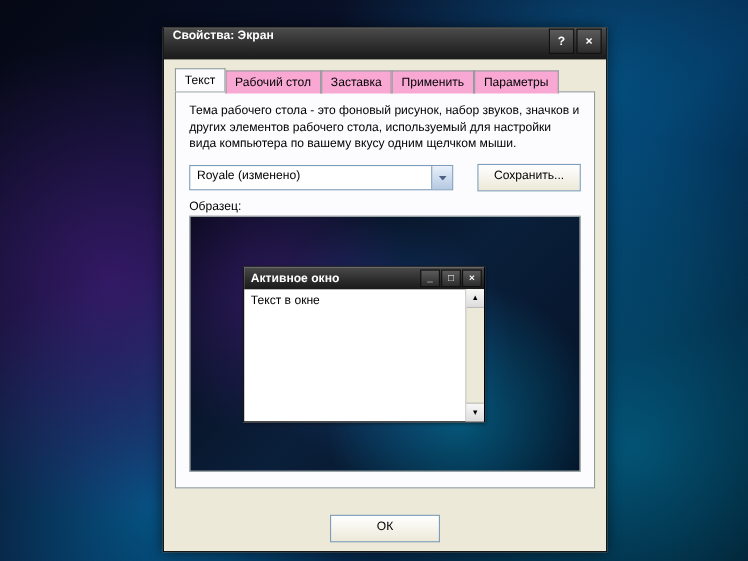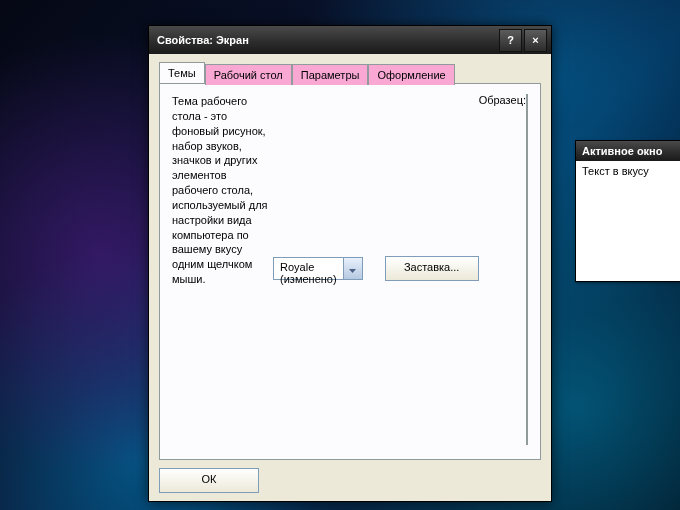--- a/index.html
+++ b/index.html
@@ -5,29 +5,29 @@
   html,body{margin:0;padding:0;width:680px;height:510px;overflow:hidden;font-family:Tahoma,Verdana,sans-serif;font-size:11px;color:#000}
   .desktop{position:relative;width:680px;height:510px;
     background:
       radial-gradient(circle at 15% 50%, rgba(80,30,140,.6) 0%, transparent 35%),
       radial-gradient(circle at 85% 80%, rgba(0,200,255,.35) 0%, transparent 40%),
       radial-gradient(circle at 80% 15%, rgba(0,150,220,.4) 0%, transparent 35%),
       radial-gradient(circle at 20% 90%, rgba(0,180,255,.35) 0%, transparent 30%),
       radial-gradient(circle at 50% 60%, rgba(20,60,120,.7) 0%, transparent 50%),
       linear-gradient(135deg,#050814 0%,#0a1430 40%,#05264a 60%,#030612 100%)}
   .dialog{position:absolute;left:148px;top:25px;width:402px;height:475px;background:#ece9d8;border:1px solid #000;box-shadow:0 0 12px rgba(0,0,0,.6)}
-  .titlebar{height:28px;background:linear-gradient(180deg,#4a4a4a 0%,#2b2b2b 60%,#1a1a1a 100%);display:flex;align-items:center;padding:0 4px 0 8px;color:#fff;font-weight:bold}
+  .titlebar{height:28px;background:linear-gradient(180deg,#4a4a4a 0%,#2b2b2b 60%,#1a1a1a 100%);display:flex;padding:0 4px 0 8px;color:#fff;font-weight:bold}
   .titlebar .t-text{flex:1}
   .t-btn{width:21px;height:21px;margin-left:2px;background:linear-gradient(180deg,#5c5c5c,#2c2c2c);border:1px solid #111;display:flex;align-items:center;justify-content:center;color:#fff;font-weight:bold;font-size:11px}
   .body{padding:8px 10px 8px 10px;display:flex;flex-direction:column;height:calc(100% - 28px);box-sizing:border-box}
   .tabs-row{display:flex;gap:0}
   .tab{padding:4px 8px;border:1px solid #919b9c;border-bottom:none;background:#ece9d8;position:relative;top:1px}
   .tab.active{background:#fcfcfe;top:0;z-index:2}
   .tab:not(.active){background:#f9a8d4;top:2px}
-  .tab-page{border:1px solid #919b9c;background:#fcfcfe;flex:1;padding:10px 12px;display:flex;flex-direction:row;min-height:0}
+  .tab-page{border:1px solid #919b9c;background:#fcfcfe;flex:1;padding:10px 12px;display:flex;flex-direction:column;min-height:0}
   .desc{line-height:1.35;margin-bottom:8px}
   .theme-row{display:flex;gap:22px;align-items:center;margin:2px 0 8px 0}
   .combo{flex:1;display:flex;height:21px;border:1px solid #7f9db9;background:#fff}
   .combo-text{flex:1;padding:3px 6px}
   .combo-btn{width:18px;border-left:1px solid #7f9db9;background:linear-gradient(180deg,#e8f0fb,#b6c9e2);display:flex;align-items:center;justify-content:center}
   .btn{height:23px;padding:0 10px;border:1px solid #7f9db9;background:linear-gradient(180deg,#fff,#ece9d8);min-width:72px;text-align:center;line-height:21px}
   .btn.disabled{color:#a0a0a0}
   .preview-frame{flex:1;border:1px solid #919b9c;background:
       radial-gradient(circle at 70% 80%, rgba(0,200,255,.35) 0%, transparent 40%),
       radial-gradient(circle at 20% 30%, rgba(80,30,140,.5) 0%, transparent 40%),
@@ -37,21 +37,21 @@
   .mini-win{position:absolute;left:48px;top:45px;width:218px;height:140px;border:1px solid #000;background:#fff;box-shadow:1px 1px 3px rgba(0,0,0,.4)}
   .mini-title{height:20px;background:linear-gradient(180deg,#4a4a4a 0%,#2b2b2b 60%,#1a1a1a 100%);display:flex;align-items:center;padding:0 2px 0 6px;color:#fff;font-weight:bold;font-size:11px}
   .mini-title .mt-text{flex:1}
   .mt-btn{width:16px;height:14px;margin-left:1px;background:linear-gradient(180deg,#5c5c5c,#2c2c2c);border:1px solid #111;display:flex;align-items:center;justify-content:center;color:#fff;font-size:9px;line-height:1}
   .mini-body{display:flex;height:calc(100% - 20px)}
   .mini-text{flex:1;padding:4px 6px;font-size:11px}
   .mini-scroll{width:16px;background:#ece9d8;border-left:1px solid #c8c8c8;display:flex;flex-direction:column}
   .ms-btn{height:16px;background:linear-gradient(180deg,#f7f7f7,#ddd);border-bottom:1px solid #bbb;display:flex;align-items:center;justify-content:center;font-size:8px}
   .ms-track{flex:1}
   .ms-btn.bottom{border-bottom:none;border-top:1px solid #bbb}
-  .footer{display:flex;justify-content:flex-start;gap:6px;padding-top:8px}
+  .footer{display:flex;justify-content:center;gap:6px;padding-top:24px}
   .footer .btn{min-width:78px}
   .lbl{margin-bottom:2px}
 </style>
 </head>
 <body>
 
 <div class="desktop">
 
   <div class="dialog">
 
@@ -61,63 +61,64 @@
           <span>?</span>
         </div>
       <div class="t-btn">
           <span>×</span>
         </div>
     </div>
 
     <div class="body">
 
       <div class="tabs-row">
-        <div class="tab active"><span>Темы</span></div>
+        <div class="tab active"><span>Текст</span></div>
         <div class="tab"><span>Рабочий стол</span></div>
+        <div class="tab"><span>Заставка</span></div>
+        <div class="tab"><span>Применить</span></div>
         <div class="tab"><span>Параметры</span></div>
-        <div class="tab"><span>Оформление</span></div>
       </div>
 
       <div class="tab-page">
 
         <div class="desc">Тема рабочего стола - это фоновый рисунок, набор звуков, значков и других элементов рабочего стола, используемый для настройки вида компьютера по вашему вкусу одним щелчком мыши.</div>
 
 
         <div class="theme-row">
           <div class="combo">
             <div class="combo-text">Royale (изменено)</div>
             <div class="combo-btn">
               <span>
                 <svg width="7" height="4" viewBox="0 0 7 4">
                     <path d="M0 0 L3.5 4 L7 0 Z" fill="#4d6185"></path>
                   </svg>
               </span>
             </div>
           </div>
-          <div class="btn"><span>Заставка...</span></div>
+          <div class="btn"><span>Сохранить...</span></div>
         </div>
 
         <div class="lbl">Образец:</div>
 
         <div class="preview-frame">
           <div class="mini-win">
             <div class="mini-title">
               <span class="mt-text">Активное окно</span>
               <div class="mt-btn">
                   <span>_</span>
                 </div>
               <div class="mt-btn">
                   <span>□</span>
                 </div>
               <div class="mt-btn">
                   <span>×</span>
                 </div>
             </div>
             <div class="mini-body">
-              <div class="mini-text">Текст в вкусу</div>
+              <div class="mini-text">Текст в окне</div>
               <div class="mini-scroll">
                 <div class="ms-btn">▴</div>
                 <div class="ms-track"></div>
                 <div class="ms-btn bottom">▾</div>
               </div>
             </div>
           </div>
         </div>
 
       </div>

